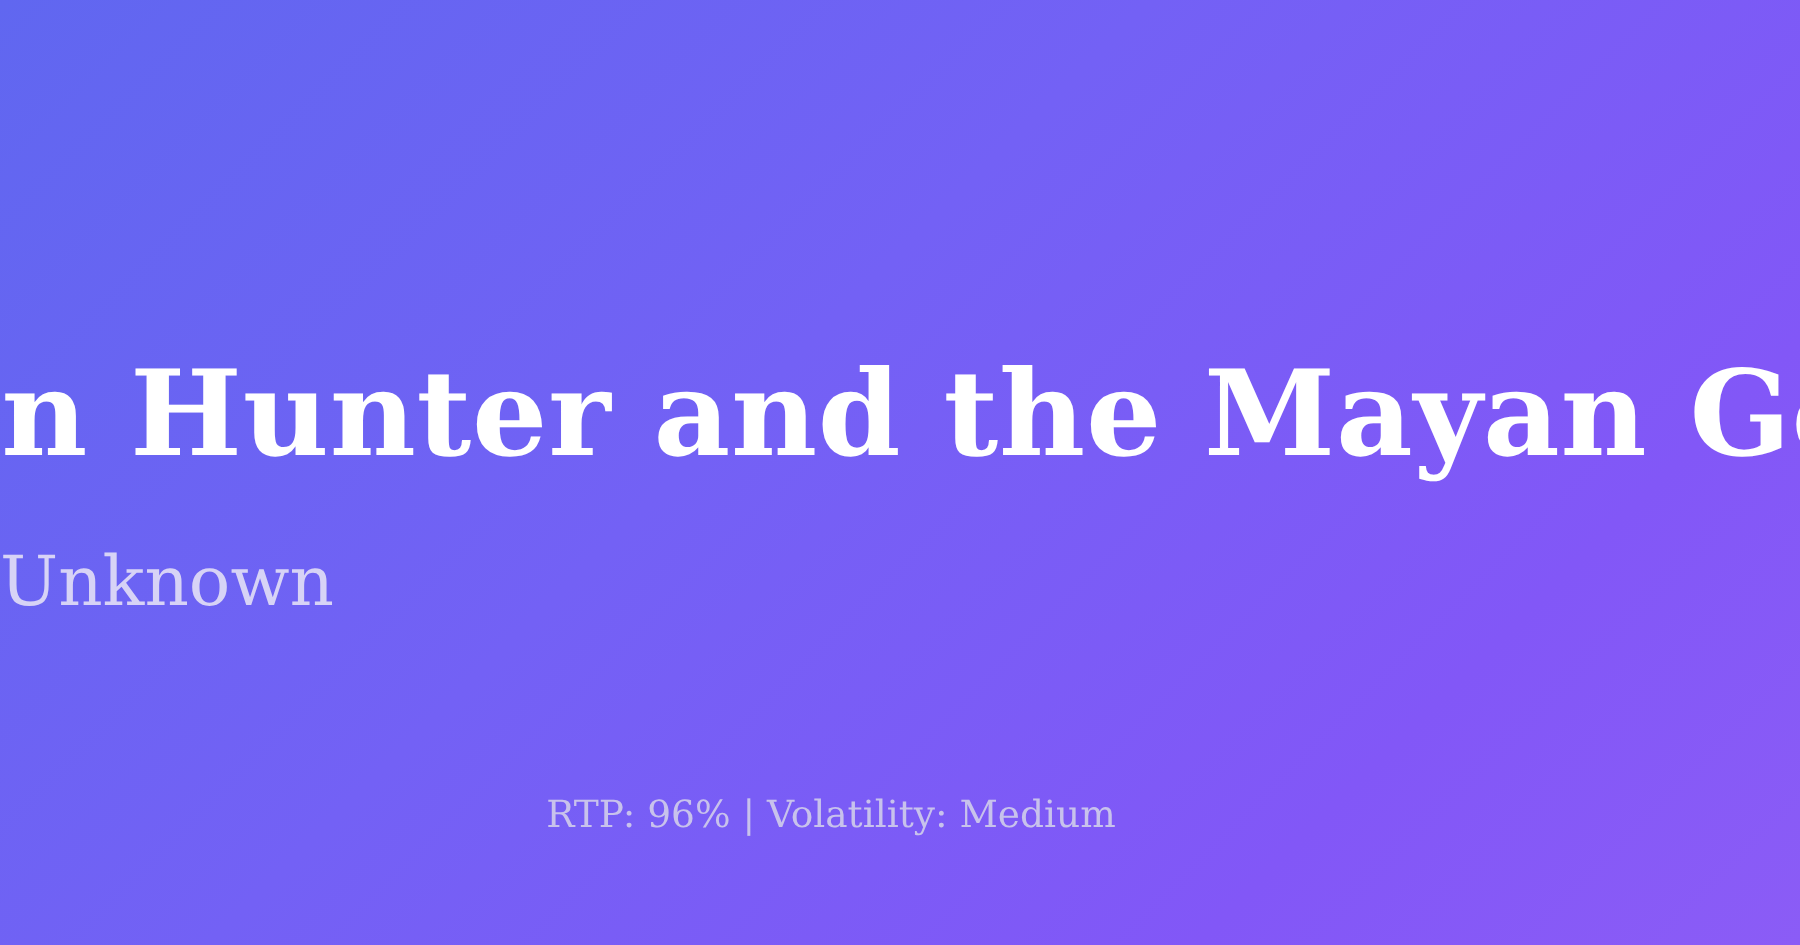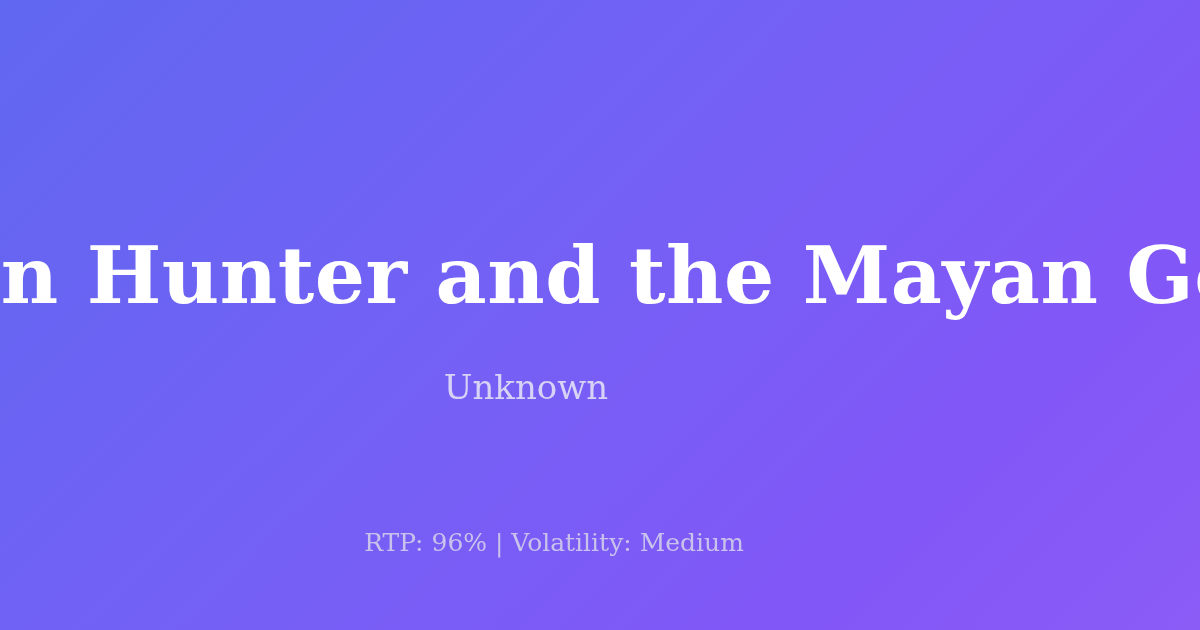--- a/index.html
+++ b/index.html
@@ -49,41 +49,41 @@
     letter-spacing: 0.5px;
     color: #ffffff;
     text-align: center;
   }
 
   .subtitle {
     position: absolute;
     top: 362px;
     left: 0;
     width: 1052px;
-    text-align: center;
     font-family: "DejaVu Serif", "Liberation Serif", serif;
     font-weight: 400;
-    font-size: 34px;
+    font-size: 46px;
     line-height: 50px;
     color: #d7d3f6;
     white-space: nowrap;
   }
 
   .meta {
     position: absolute;
     top: 527px;
-    left: 16px;
+    left: 0;
     width: 1076px;
     text-align: center;
     font-family: "DejaVu Serif", "Liberation Serif", serif;
     font-weight: 400;
     font-size: 25px;
     line-height: 32px;
     color: #c8c2ec;
     white-space: nowrap;
+    padding-left: 16px;
   }
 </style>
 </head>
 <body>
 
 <div class="og-card">
 
   <div class="title-row">
     <div class="title">John Hunter and the Mayan Gods</div>
   </div>

